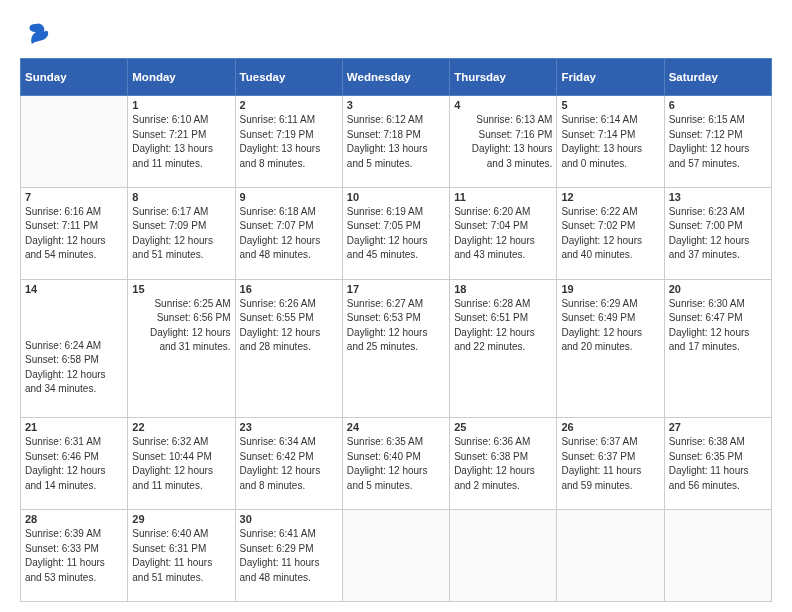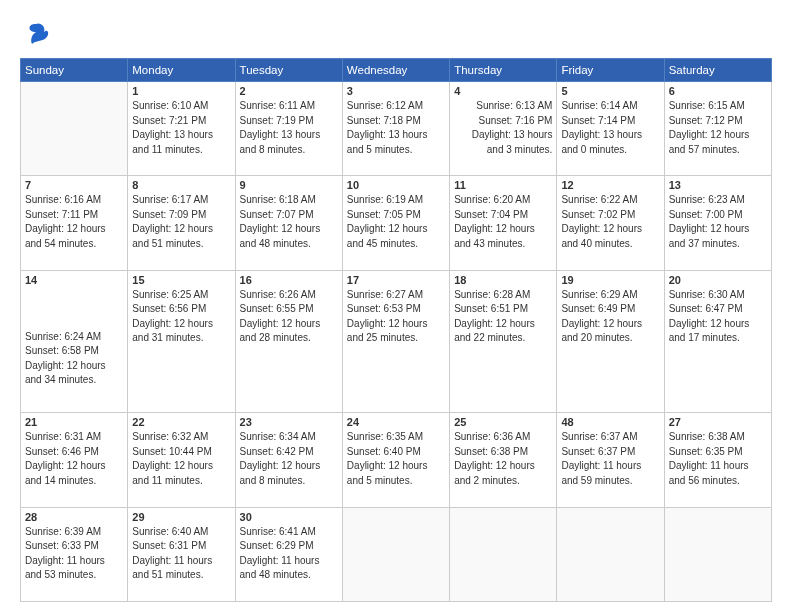--- a/index.html
+++ b/index.html
@@ -66,22 +66,22 @@
       flex: 1;
       border: 1px solid #ccc;
       border-collapse: collapse;
       width: 100%;
       table-layout: fixed;
     }
     .calendar th {
       background: #3060b0;
       color: #fff;
       font-size: 11.5px;
-      font-weight: normal;
-      padding: 5px 4px;
+      font-weight: bold;
+      padding: 12px 4px;
       border: 1px solid #5080c0;
       text-align: left;
     }
     .calendar td {
       border: 1px solid #ccc;
       vertical-align: top;
       padding: 3px 4px 3px 4px;
       font-size: 8.5px;
       color: #333;
       height: 80px;
@@ -234,21 +234,21 @@
         <tr>
           <td>
             <span class="day-num">14</span>
             <div class="day-info" style="white-space: pre-line; margin-top: 44px;">Sunrise: 6:24 AM
 Sunset: 6:58 PM
 Daylight: 12 hours
 and 34 minutes.</div>
           </td>
           <td>
             <span class="day-num">15</span>
-            <div class="day-info" style="white-space: pre-line;">Sunrise: 6:25 AM
+            <div class="day-info" style="white-space: pre-line; text-align: right;">Sunrise: 6:25 AM
 Sunset: 6:56 PM
 Daylight: 12 hours
 and 31 minutes.</div>
           </td>
           <td>
             <span class="day-num">16</span>
             <div class="day-info" style="white-space: pre-line;">Sunrise: 6:26 AM
 Sunset: 6:55 PM
 Daylight: 12 hours
 and 28 minutes.</div>
@@ -312,21 +312,21 @@
 and 5 minutes.</div>
           </td>
           <td>
             <span class="day-num">25</span>
             <div class="day-info" style="white-space: pre-line;">Sunrise: 6:36 AM
 Sunset: 6:38 PM
 Daylight: 12 hours
 and 2 minutes.</div>
           </td>
           <td>
-            <span class="day-num">48</span>
+            <span class="day-num">26</span>
             <div class="day-info" style="white-space: pre-line;">Sunrise: 6:37 AM
 Sunset: 6:37 PM
 Daylight: 11 hours
 and 59 minutes.</div>
           </td>
           <td>
             <span class="day-num">27</span>
             <div class="day-info" style="white-space: pre-line;">Sunrise: 6:38 AM
 Sunset: 6:35 PM
 Daylight: 11 hours

